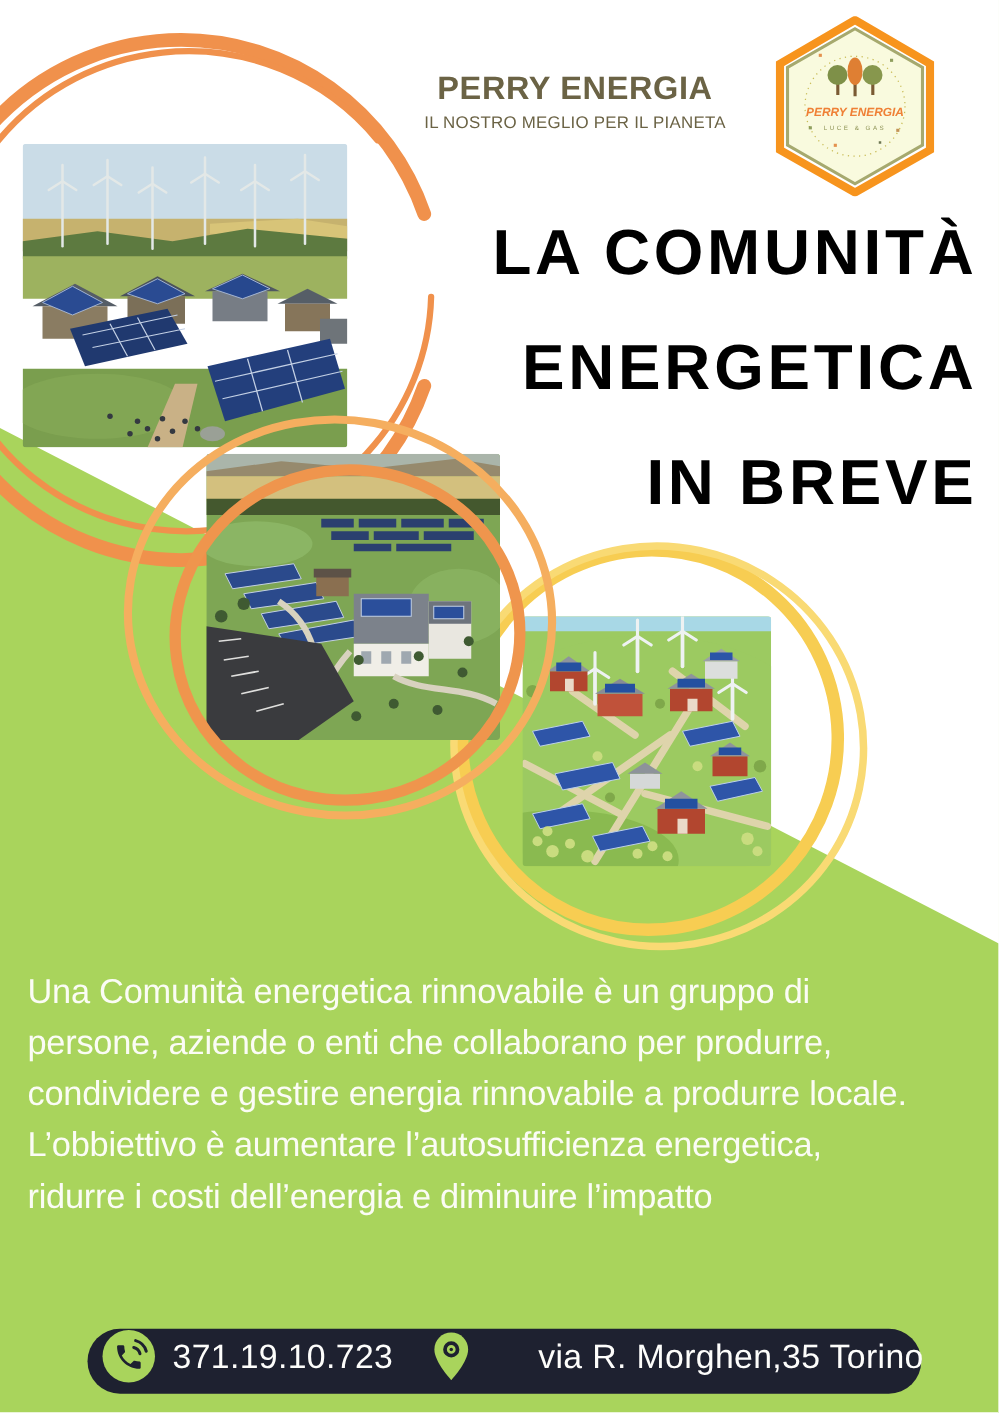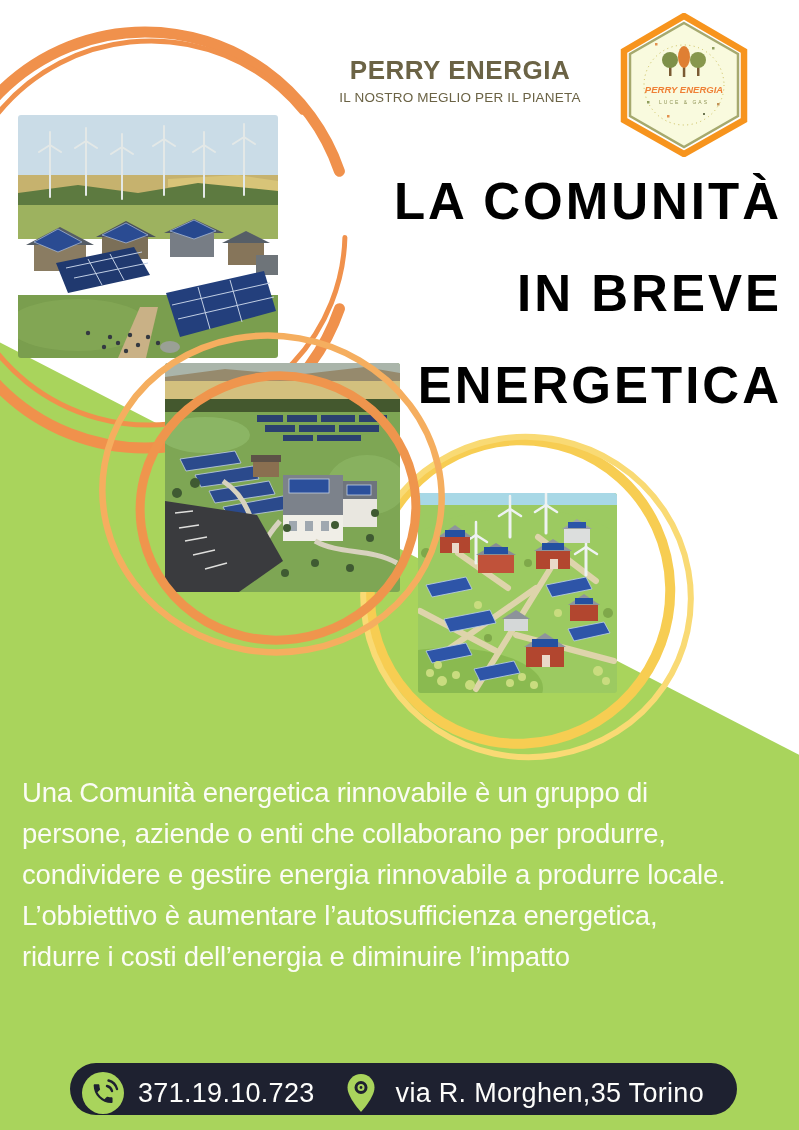--- a/index.html
+++ b/index.html
@@ -15,25 +15,25 @@
   .photo3{left:418px;top:493px;width:199px;height:200px;}
   .brand-block{position:absolute;left:320px;top:55px;width:280px;text-align:center;color:#6b6345;}
   .brand-name{font-size:26px;font-weight:bold;letter-spacing:.5px;}
   .brand-tagline{font-size:13.5px;font-weight:normal;margin-top:4px;letter-spacing:.2px;}
   .logo{position:absolute;left:617px;top:13px;width:134px;height:144px;}
   .title{position:absolute;right:17px;top:156px;text-align:right;color:#000000;
          font-size:51px;font-weight:bold;letter-spacing:3px;line-height:92px;white-space:nowrap;}
   .body-text{position:absolute;left:22px;top:772px;color:#fbfcf5;font-size:27.5px;
          line-height:41px;letter-spacing:-0.2px;}
   .contact-bar{position:absolute;left:70px;top:1063px;width:667px;height:52px;background:#1e2130;
-         border-radius:26px;display:flex;align-items:flex-end;color:#fdfdfb;}
+         border-radius:26px;display:flex;align-items:flex-start;color:#fdfdfb;}
   .contact-item{display:flex;align-items:center;}
   .contact-icon{width:44px;height:44px;flex:0 0 auto;}
   .phone-group{margin-left:11px;}
-  .address-group{margin-left:24px;}
+  .address-group{margin-left:24px;gap:35px;}
   .contact-text{margin-left:13px;font-size:27px;letter-spacing:.3px;white-space:nowrap;}
 </style>
 </head>
 <body>
 
 <div class="canvas">
 
   <div class="green-diagonal"></div>
 
   <svg class="decor" viewBox="0 0 799 1130">
@@ -287,22 +287,22 @@
         <rect x="30" y="88" width="2.5" height="2.5" fill="#7e9048"></rect>
           <rect x="100" y="90" width="2.5" height="2.5" fill="#b9803f"></rect>
         <rect x="50" y="102" width="2.5" height="2.5" fill="#e07f35"></rect>
           <rect x="86" y="100" width="2" height="2" fill="#55603a"></rect>
       </g>
     </svg>
   </div>
 
   <div class="title">
     <div>LA COMUNITÀ</div>
+    <div>ENERGETICA</div>
     <div>IN BREVE</div>
-    <div>ENERGETICA</div>
   </div>
 
   <div class="body-text">
     <div>Una Comunità energetica rinnovabile è un gruppo di</div>
     <div>persone, aziende o enti che collaborano per produrre,</div>
     <div>condividere e gestire energia rinnovabile a produrre locale.</div>
     <div>L’obbiettivo è aumentare l’autosufficienza energetica,</div>
     <div>ridurre i costi dell’energia e diminuire l’impatto</div>
   </div>
 

